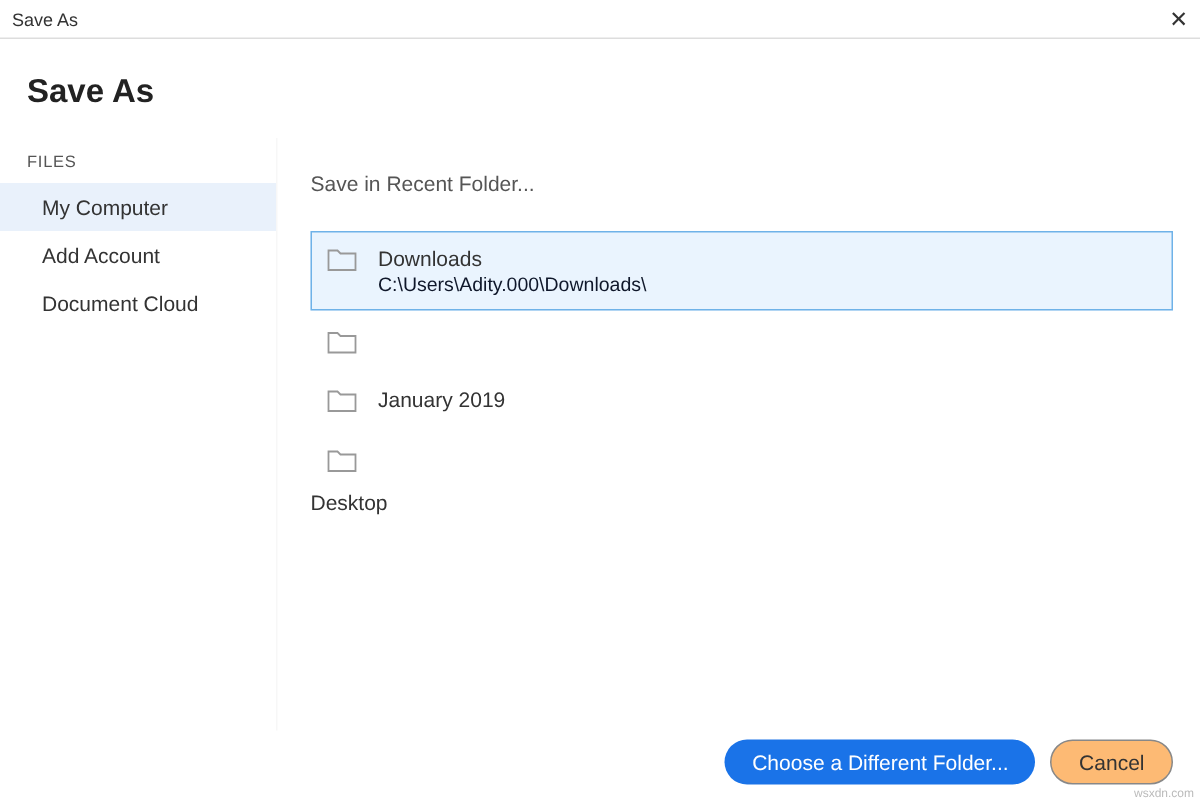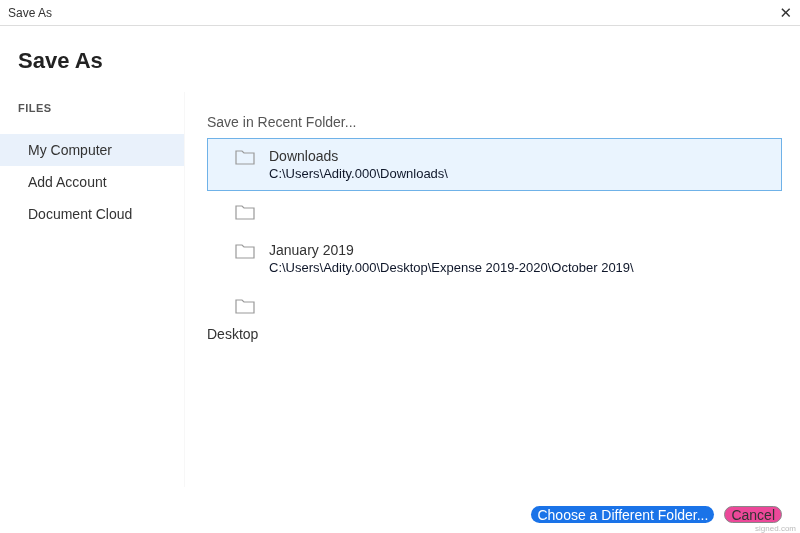--- a/index.html
+++ b/index.html
@@ -38,50 +38,50 @@
   display: flex;
   height: 395px;
 }
 .sidebar {
   width: 185px;
   padding: 10px 0 0 0;
   border-right: 1px solid #f7f7f7;
 }
 .sidebar-heading {
   font-size: 11px;
-  font-weight: 700;
+  font-weight: 400;
   letter-spacing: 0.5px;
   color: #555;
-  padding: 0 18px 20px 18px;
+  padding: 0 18px 8px 18px;
 }
 .sidebar-item {
   padding: 8px 28px;
   font-size: 14px;
   color: #333;
   cursor: pointer;
 }
 .sidebar-item.selected {
   background: #e9f1fb;
 }
 .main {
   flex: 1;
   padding: 22px 18px 0 22px;
   overflow: hidden;
 }
 .section-label {
   font-size: 14px;
   color: #555;
-  margin-bottom: 8px;
+  margin-bottom: 24px;
 }
 .folder-list { }
 .folder-item {
   display: flex;
   align-items: flex-start;
   gap: 14px;
-  padding: 9px 12px 9px 27px;
+  padding: 9px 12px 9px 10px;
   cursor: pointer;
   border: 1px solid transparent;
   margin-bottom: 2px;
 }
 .folder-item.selected {
   background: #eaf4fe;
   border: 1px solid #6fb2e8;
 }
 .folder-icon {
   width: 20px;
@@ -105,35 +105,35 @@
 }
 .footer {
   position: absolute;
   bottom: 10px;
   right: 18px;
   display: flex;
   gap: 10px;
   align-items: center;
 }
 .btn {
-  height: 17px;
-  padding: 0 6px;
+  height: 30px;
+  padding: 0 18px;
   border-radius: 15px;
   font-size: 14px;
   cursor: pointer;
   border: none;
   display: inline-flex;
   align-items: center;
 }
 .btn-primary {
   background: #1a73e8;
   color: #fff;
 }
 .btn-secondary {
-  background: #ec4899;
+  background: #fdba74;
   color: #333;
   border: 1px solid #888;
 }
 .watermark {
   position: absolute;
   bottom: 0px;
   right: 4px;
   font-size: 8px;
   color: #bbb;
 }
@@ -191,21 +191,20 @@
       </div>
 
       <div class="folder-item">
         <span class="folder-icon">
           <svg width="20" height="16" viewBox="0 0 20 16">
               <path d="M1 2 h6 l2 2 h10 v11 h-18 z" fill="none" stroke="#999" stroke-width="1.2"></path>
             </svg>
         </span>
         <div class="folder-text">
           <div class="folder-name">January 2019</div>
-          <div class="folder-path">C:\Users\Adity.000\Desktop\Expense 2019-2020\October 2019\</div>
         </div>
       </div>
 
       <div class="folder-item">
         <span class="folder-icon">
           <svg width="20" height="16" viewBox="0 0 20 16">
               <path d="M1 2 h6 l2 2 h10 v11 h-18 z" fill="none" stroke="#999" stroke-width="1.2"></path>
             </svg>
         </span>
         </div>
@@ -216,13 +215,13 @@
 
 
     </div>
   </div>
 
 <div class="footer">
   <button class="btn btn-primary">Choose a Different Folder...</button>
   <button class="btn btn-secondary">Cancel</button>
 </div>
 
-<div class="watermark">signed.com</div>
+<div class="watermark">wsxdn.com</div>
 
 </body></html>

